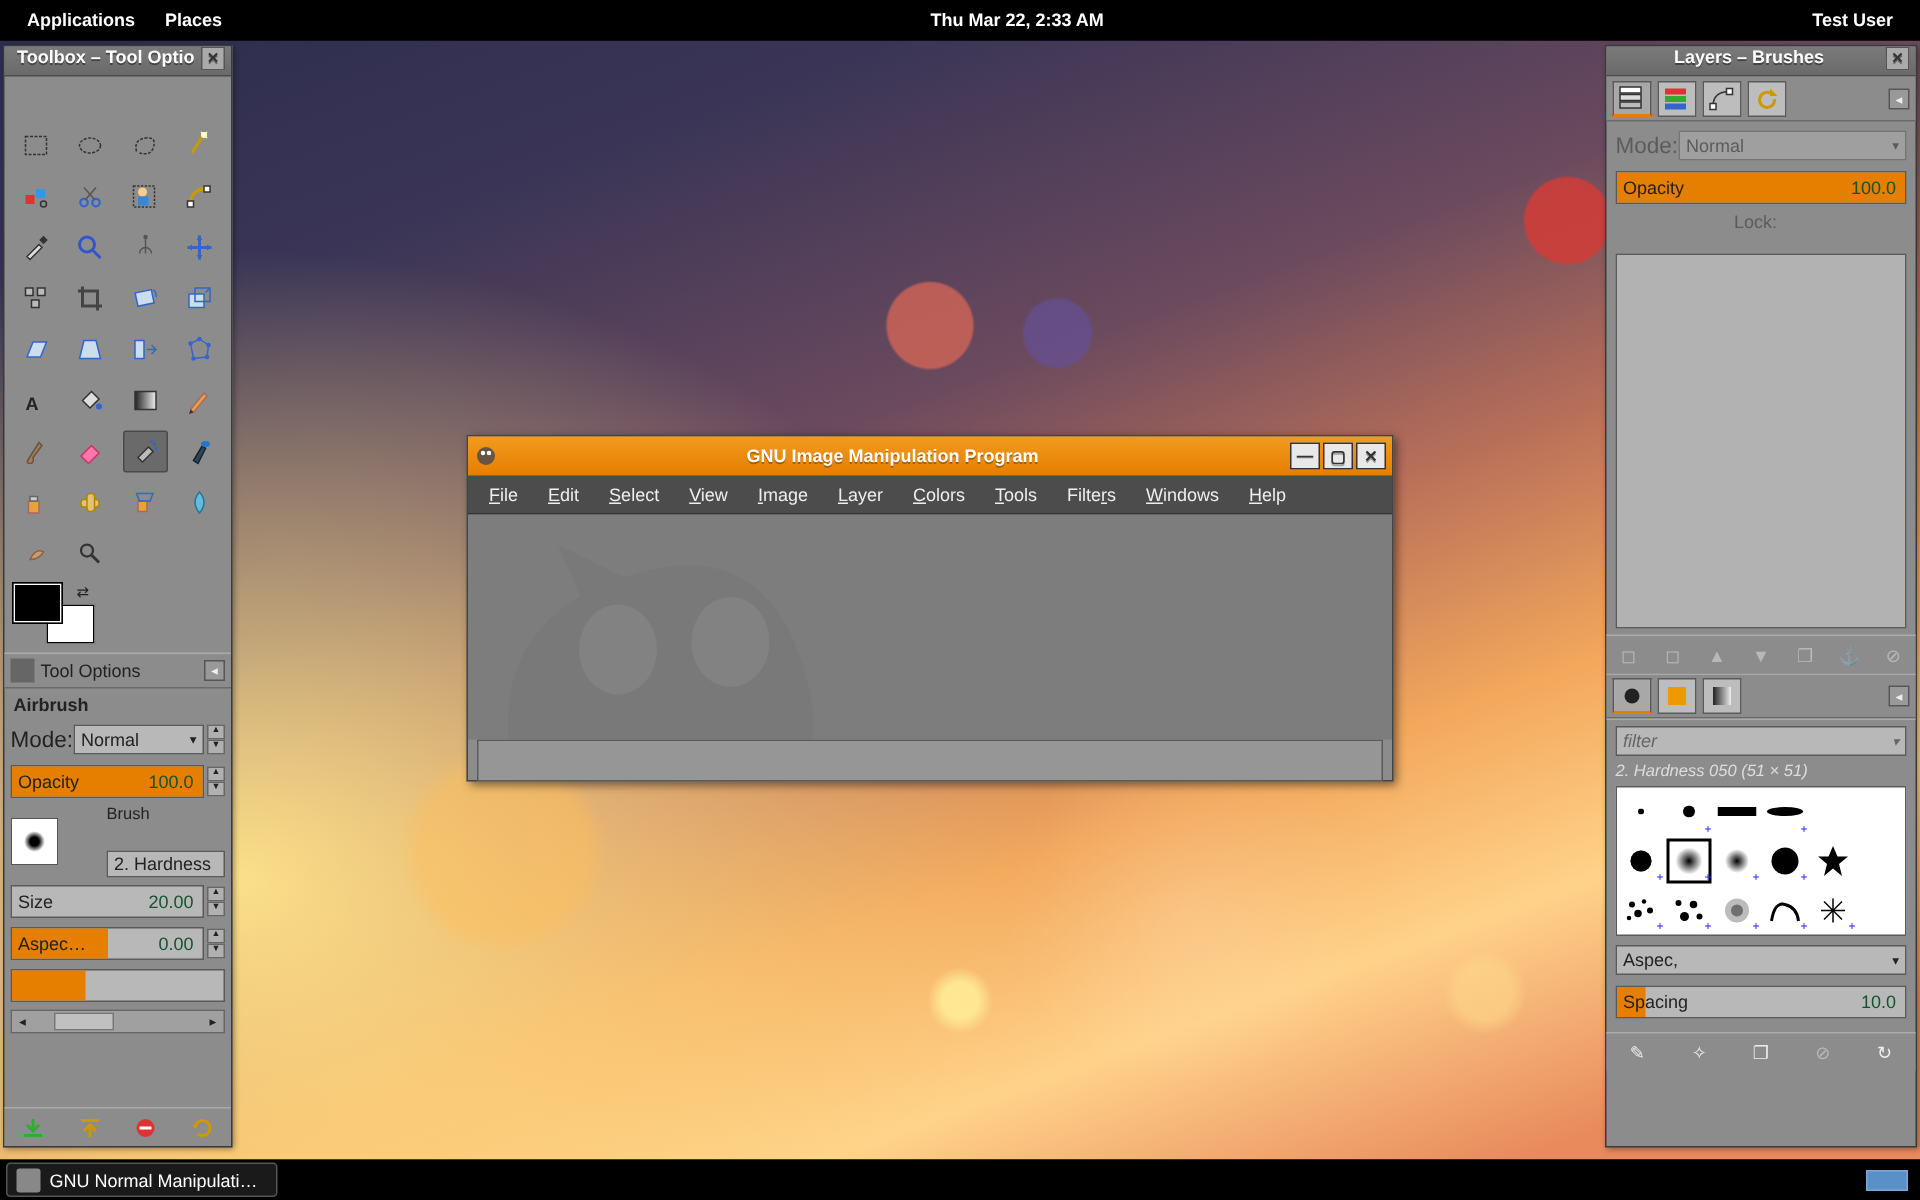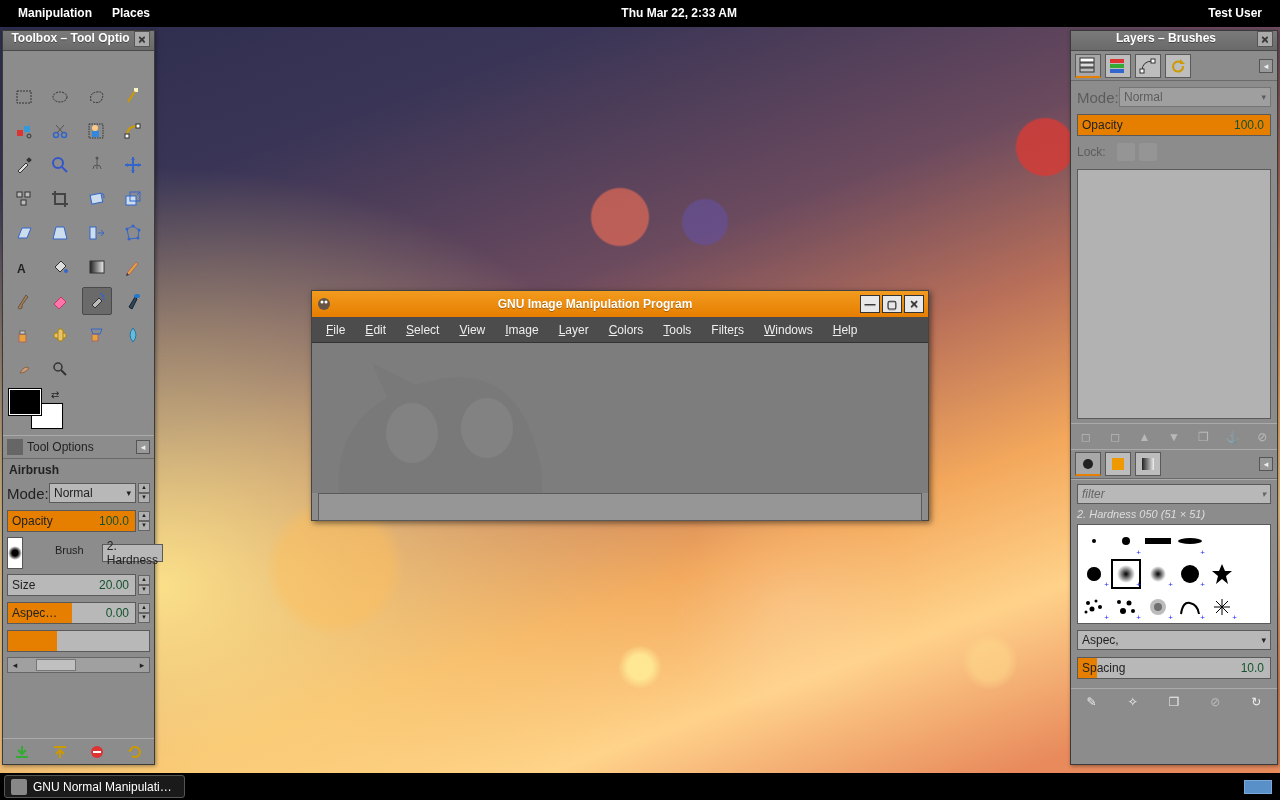--- a/index.html
+++ b/index.html
@@ -64,39 +64,39 @@
 .spin-btns { width:12px; display:flex; flex-direction:column; margin-left:2px; }
 .spin-btns div { height:10px; background:#b0b0b0; border:1px solid #666; font-size:6px; text-align:center; line-height:7px; cursor:pointer; }
 .slider-field { flex:1; height:22px; position:relative; border:1px solid #5a5a5a; background:#b8b8b8; display:flex; align-items:center; cursor:pointer; }
 .slider-field .fill { position:absolute; top:0; left:0; bottom:0; background:#e67e00; }
 .slider-field .txt { position:relative; padding:0 4px; color:#222; }
 .slider-field .val { position:relative; margin-left:auto; padding:0 6px; color:#14532d; }
 
 .brush-row { display:flex; align-items:center; gap:4px; margin:4px 0; }
 .brush-thumb { width:32px; height:32px; background:#fff; border:1px solid #555; display:flex; align-items:center; justify-content:center; }
 .brush-thumb .dot { width:14px; height:14px; background:radial-gradient(circle,#000 30%, transparent 70%); border-radius:50%; }
-.brush-info { flex:1; display:flex; flex-direction:row; gap:18px;margin-left:28px; }
+.brush-info { flex:1; display:flex; flex-direction:column; gap:18px;margin-left:28px; }
 .brush-btn { height:18px; background:#b8b8b8; border:1px solid #5a5a5a; font-size:11px; color:#222; display:flex; align-items:center; padding:0 4px; cursor:pointer; }
 
 .hscroll { height:16px; background:#a0a0a0; border:1px solid #666; display:flex; align-items:center; margin-top:4px; }
 .hscroll .ar { width:14px; text-align:center; font-size:9px; cursor:pointer; }
 .hscroll .thumb { height:12px; background:#c0c0c0; border:1px solid #777; }
 
 .footbar { position:absolute; bottom:0; left:0; right:0; height:26px; border-top:1px solid #aaa; display:flex; align-items:center; justify-content:space-around; background:#8c8c8c; }
 .footbar .fb { width:20px; height:20px; display:flex; align-items:center; justify-content:center; cursor:pointer; }
 
 
 #layersdock { top:30px; right:2px; width:208px; height:735px; }
 .tabrow { height:30px; display:flex; align-items:center; gap:4px; padding:0 4px; background:#8c8c8c; border-bottom:1px solid #6a6a6a; }
 .tabicon { width:26px; height:24px; border:1px solid #5a5a5a; background:#bdbdbd; display:flex; align-items:center; justify-content:center; cursor:pointer; }
 .tabicon.active { border-bottom:2px solid #e67e00; background:#a8a8a8; }
 .tabrow .sp { flex:1; }
 .layers-body { padding:4px 6px; color:#222; }
 .layer-list { height:250px; margin-top:6px; background:#b2b2b2; border:1px solid #5a5a5a; }
-.lock-row { display:flex; align-items:center; gap:4px; height:22px; color:#222; margin-top:2px;}
+.lock-row { display:flex; align-items:center; gap:4px; height:22px; color:#222; margin-top:2px;flex-direction:column;}
 .lock-row .lbl { width:36px; }
 .lock-row .ic { width:18px; height:18px; background:#a0a0a0; border-radius:2px; }
 
 .brush-panel { border-top:1px solid #aaa; padding:4px 6px; color:#222; }
 .brush-grid { background:#fff; border:1px solid #5a5a5a; height:100px; margin-top:4px; display:grid; grid-template-columns:repeat(6,1fr); grid-template-rows:repeat(3,1fr); }
 .brush-cell { border:0; display:flex; align-items:center; justify-content:center; position:relative; cursor:pointer; }
 .brush-cell.sel { outline:2px solid #000; outline-offset:-3px; }
 .brush-cell .plus { position:absolute; bottom:1px; right:1px; font-size:8px; color:#22f; }
 
 
@@ -113,21 +113,21 @@
 
 
 .disabled { opacity:.45; }
 </style>
 </head>
 <body>
 
 <div class="desktop"></div>
 
 <div class="topbar">
-  <div class="item">Manipulation</div>
+  <div class="item">Applications</div>
   <div class="item">Places</div>
   <div class="spacer"></div>
   <div class="item">Thu Mar 22,  2:33 AM</div>
   <div class="spacer"></div>
   <div class="item">Test User</div>
 </div>
 
 <div id="toolbox" class="dock">
   <div class="dock-title">
     <span class="t">Toolbox – Tool Optio</span>

